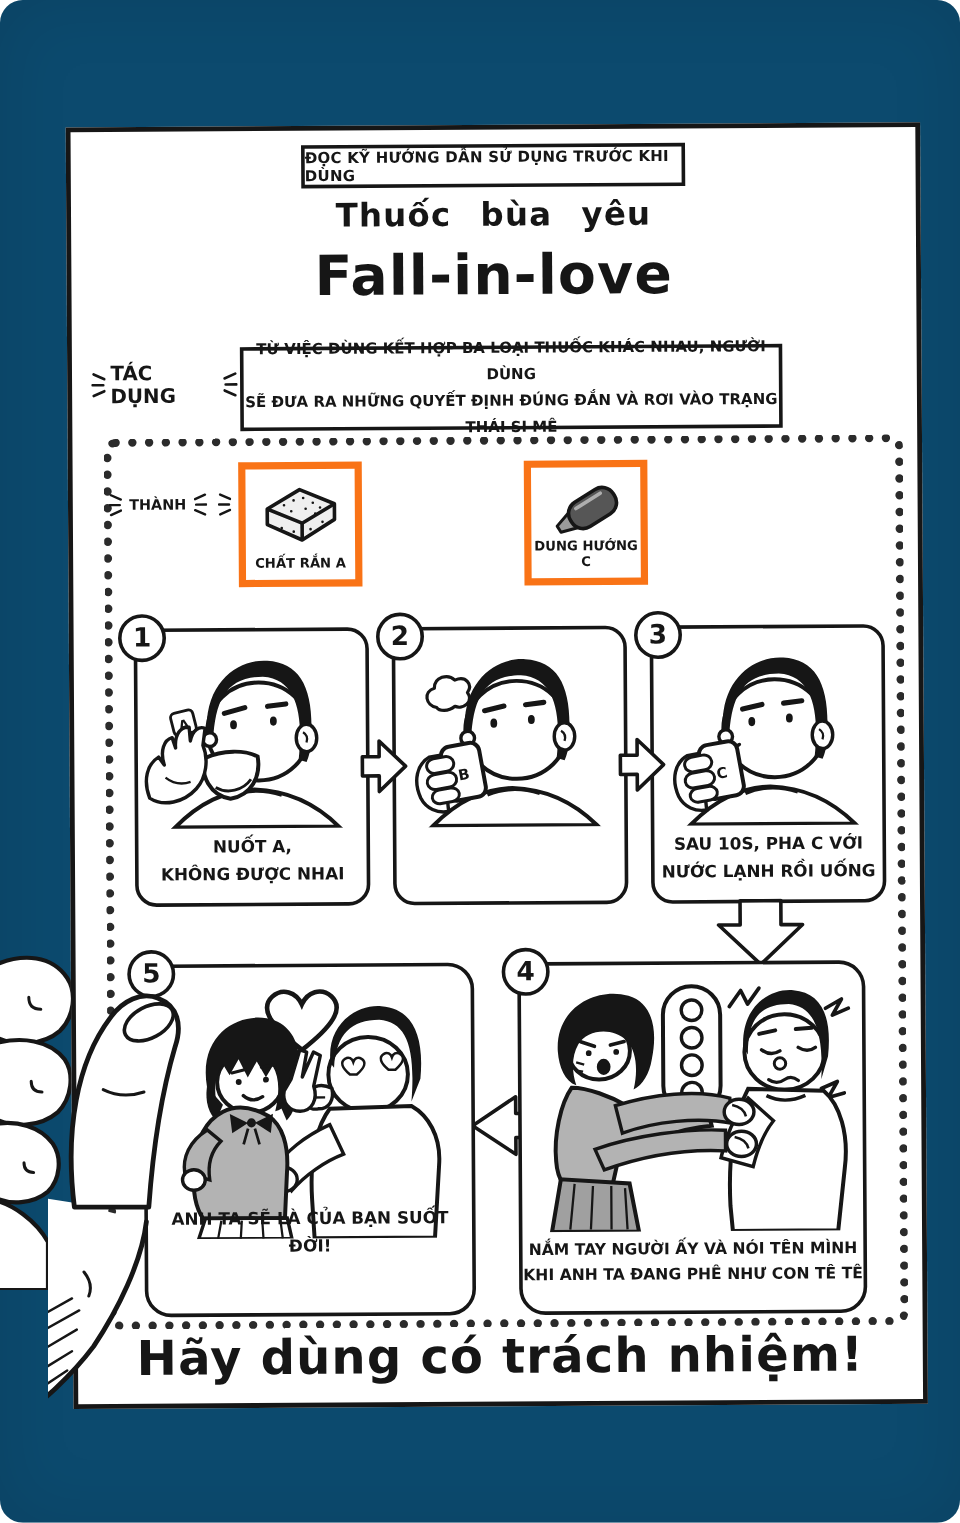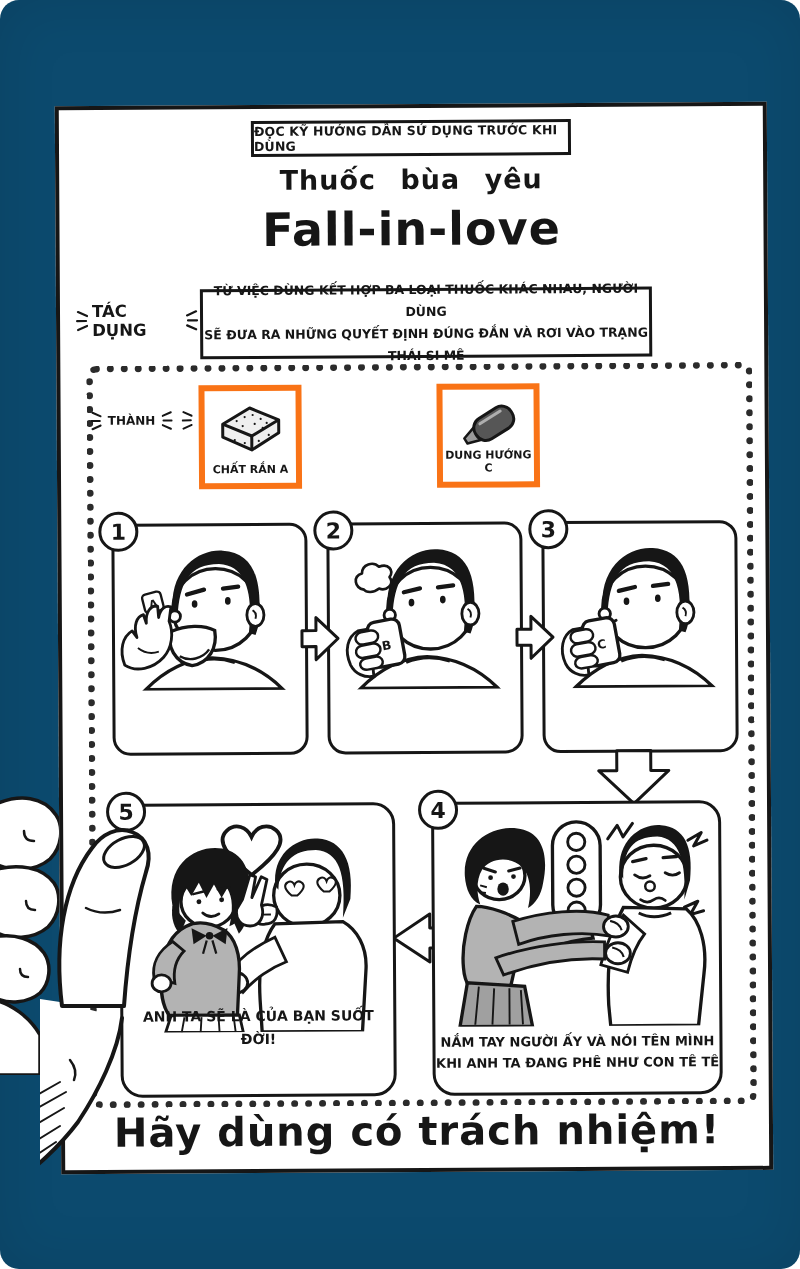--- a/index.html
+++ b/index.html
@@ -194,20 +194,24 @@
         <circle cx="61" cy="79" r="6" fill="#fff" stroke="#161616" stroke-width="3"></circle>
         <path d="M57,95 C72,88 92,88 103,94 C106,112 97,128 79,131 C61,128 52,110 57,95 Z" fill="#fff" stroke="#161616" stroke-width="3.5"></path>
         <path d="M66,121 C76,127 90,124 97,114" fill="none" stroke="#161616" stroke-width="2.5"></path>
         <g transform="rotate(-14 38 64)">
           <rect x="28" y="54" width="20" height="20" rx="4" fill="#fff" stroke="#161616" stroke-width="2.5"></rect>
           <text x="38" y="70" text-anchor="middle" font-size="12" font-weight="700" fill="#161616">A</text>
         </g>
         <path d="M8,130 C2,114 6,100 16,94 L21,101 C17,88 21,79 28,77 L31,86 C30,74 36,67 43,68 L44,80 C46,70 52,67 57,69 L55,84 C60,96 58,112 49,122 C38,134 20,138 8,130 Z" fill="#fff" stroke="#161616" stroke-width="3" stroke-linejoin="round"></path>
         <path d="M22,112 q10,8 22,4" fill="none" stroke="#161616" stroke-width="2"></path>
       </svg>
+      <div class="caption">
+        <div>NUỐT A,</div>
+        <div>KHÔNG ĐƯỢC NHAI</div>
+      </div>
     </div>
 
     <div class="abs panel" style="left:265px;top:414px;width:196px;height:232px;">
       <div class="num-circle">2</div>
       <svg class="art" width="186" height="150" viewBox="0 0 196 156">
         <path d="M30,156 C52,134 74,124 100,123 C128,124 152,134 174,156 Z" fill="#fff" stroke="#161616" stroke-width="3.5"></path>
         <path d="M78,129 Q100,120 124,128" fill="none" stroke="#161616" stroke-width="3"></path>
         <ellipse cx="104" cy="72" rx="45" ry="43" fill="#fff" stroke="#161616" stroke-width="3.5"></ellipse>
         <path d="M59,78 C54,30 86,8 112,10 C142,12 153,36 150,80 C150,88 148,94 146,99 L139,97 C143,62 140,26 108,24 C76,24 66,44 64,80 Z" fill="#161616"></path>
         <ellipse cx="146" cy="78" rx="9" ry="12" fill="#fff" stroke="#161616" stroke-width="3"></ellipse>
@@ -250,20 +254,24 @@
           <path d="M30,90 C18,94 12,108 16,124 C19,134 28,140 38,140 L42,90 Z" fill="#fff" stroke="#161616" stroke-width="3"></path>
           <rect x="40" y="84" width="34" height="48" rx="8" fill="#fff" stroke="#161616" stroke-width="3.5"></rect>
           <text x="57" y="115" text-anchor="middle" font-size="13" font-weight="700" fill="#161616">C</text>
           <g stroke="#161616" stroke-width="2.6" fill="#fff">
             <rect x="26" y="92" rx="7" width="24" height="13"></rect>
             <rect x="24" y="106" rx="7" width="26" height="13"></rect>
             <rect x="26" y="120" rx="7" width="24" height="12"></rect>
           </g>
         </g>
       </svg>
+      <div class="caption">
+        <div>SAU 10S, PHA C VỚI</div>
+        <div>NƯỚC LẠNH RỒI UỐNG</div>
+      </div>
     </div>
 
     <svg class="abs" style="left:238px;top:506px;" width="40" height="48" viewBox="0 0 40 48">
       <path d="M2,16 L16,16 L16,3 L38,24 L16,45 L16,32 L2,32 Z" fill="#fff" stroke="#161616" stroke-width="3" stroke-linejoin="round"></path>
     </svg>
     <svg class="abs" style="left:453px;top:506px;" width="40" height="48" viewBox="0 0 40 48">
       <path d="M2,16 L16,16 L16,3 L38,24 L16,45 L16,32 L2,32 Z" fill="#fff" stroke="#161616" stroke-width="3" stroke-linejoin="round"></path>
     </svg>
 
     <svg class="abs" style="left:532px;top:642px;" width="78" height="58" viewBox="0 0 78 58">

